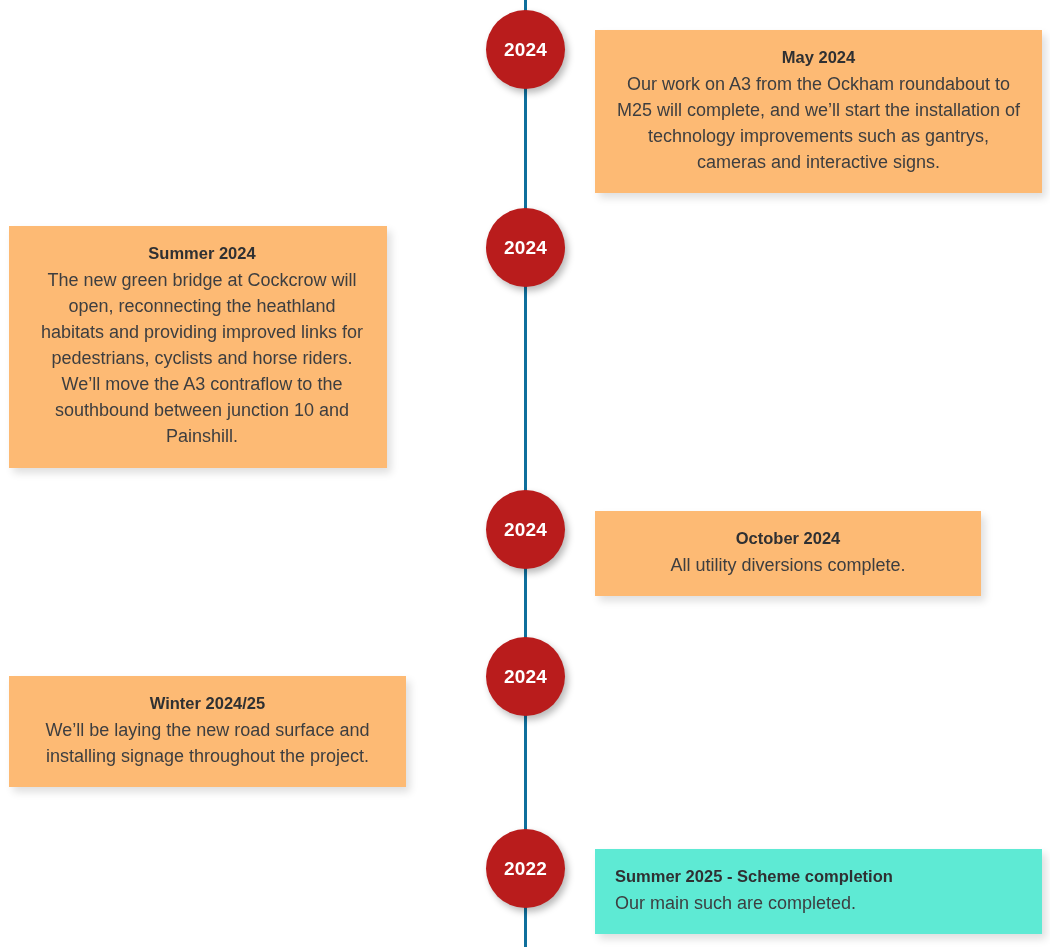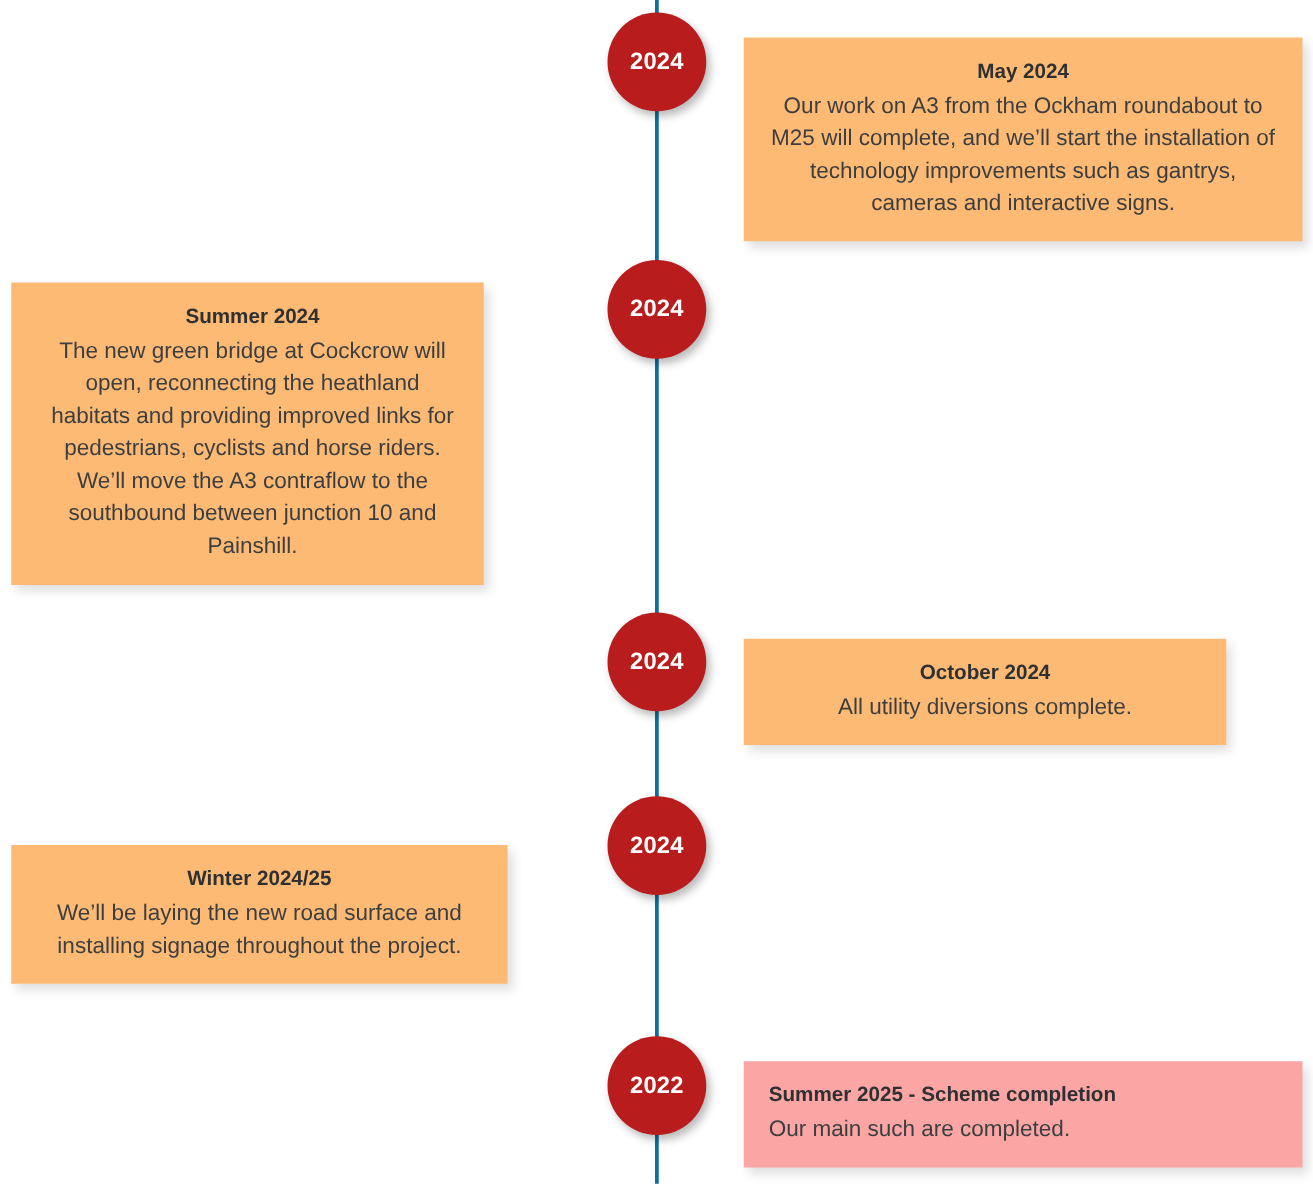--- a/index.html
+++ b/index.html
@@ -61,21 +61,21 @@
 
   
   .card {
     position: absolute;
     z-index: 2;
     padding: 16px 20px 18px 20px;
     box-shadow: 4px 5px 8px rgba(0,0,0,0.13);
   }
 
   .card.blue   { background: #fdba74; text-align: center; }
-  .card.violet { background: #fca5a5; }
+  .card.violet { background: #5eead4; }
 
   .card-title {
     font-size: 16.5px;
     font-weight: bold;
     color: #2f3032;
     line-height: 1.45;
     margin: 0 0 1px 0;
   }
 
   .card-para {

